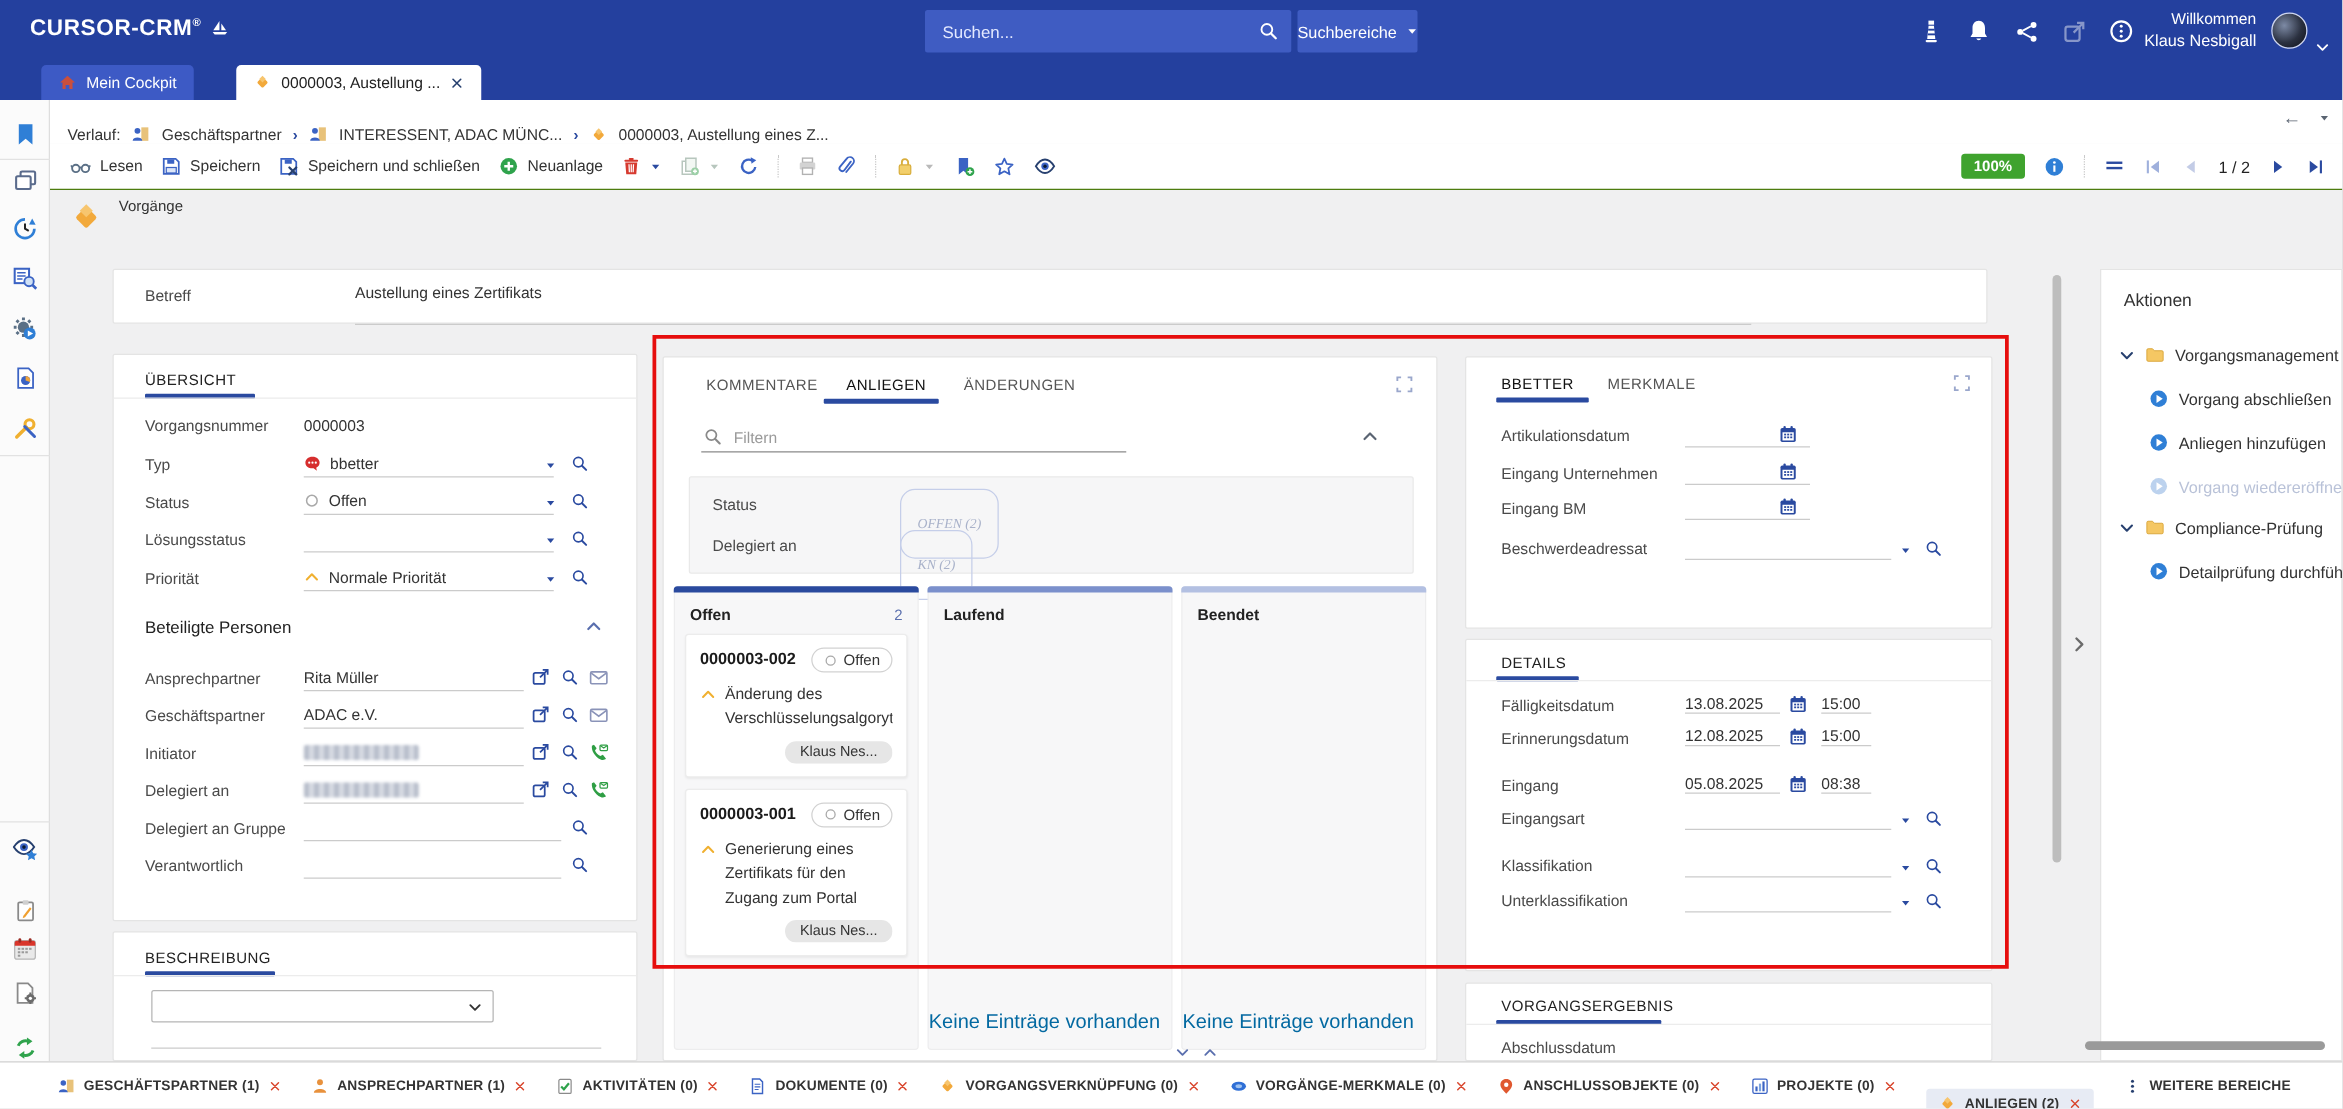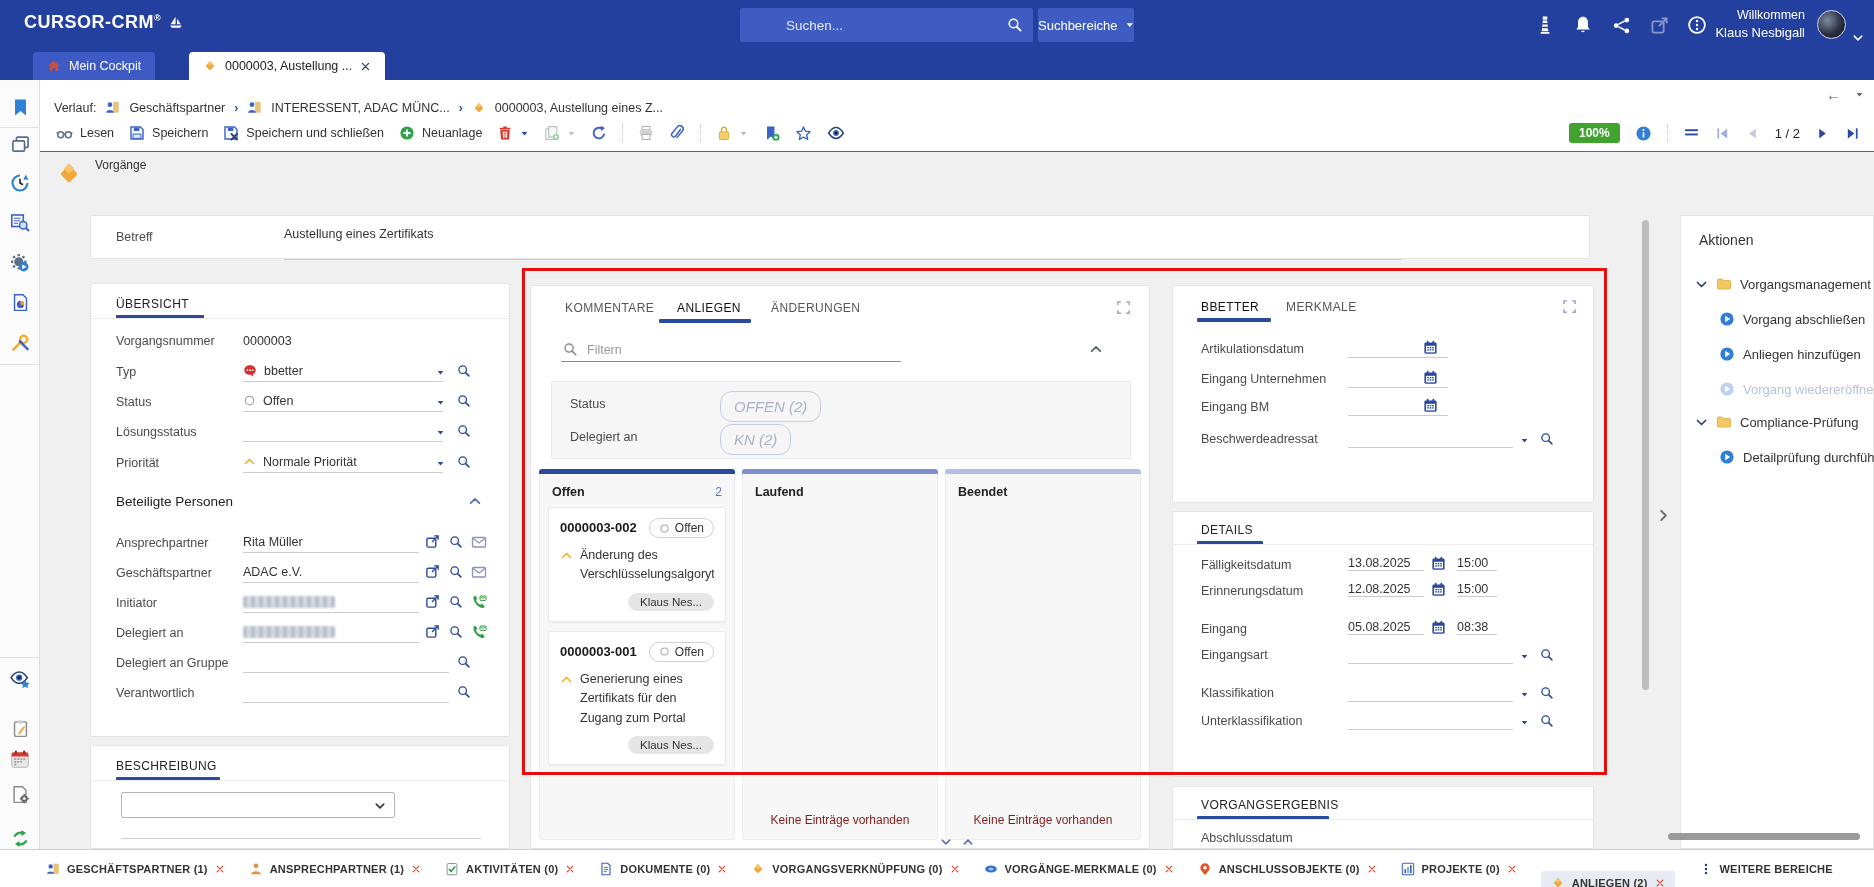--- a/index.html
+++ b/index.html
@@ -7,21 +7,21 @@
   .screen{position:relative;width:1874px;height:887px;background:#f0f0f1;overflow:hidden;
           font-family:"Liberation Sans","DejaVu Sans",sans-serif;color:#333;}
   .abs{position:absolute;}
   svg.ic{display:inline-block;vertical-align:middle;}
 
   
   .topnav{position:absolute;left:0;top:0;width:1874px;height:80px;background:#24409e;}
   .logo{position:absolute;left:24px;top:12px;color:#fff;font-size:18px;font-weight:bold;letter-spacing:.5px;}
   .logo sup{font-size:9px;}
   .gsearch{position:absolute;left:740px;top:8px;width:293px;height:34px;background:#3f5cc2;border-radius:2px;display:flex;align-items:center;}
-  .gsearch input{flex:1;background:transparent;border:none;outline:none;color:#fff;font-size:13.5px;padding:0 10px 0 14px;font-family:inherit;margin-left:32px;}
+  .gsearch input{flex:1;background:transparent;border:none;outline:none;color:#fff;font-size:13.5px;padding:0 10px 0 14px;font-family:inherit;}
   .gsearch input::placeholder{color:#e3e9ff;}
   .sareas{position:absolute;left:1038px;top:8px;width:96px;height:34px;background:#3f5cc2;border-radius:2px;color:#fff;font-size:13px;display:flex;align-items:center;justify-content:center;gap:7px;cursor:pointer;}
   .topico{position:absolute;top:13px;width:24px;height:24px;display:flex;align-items:center;justify-content:center;}
   .welcome{position:absolute;left:1700px;top:7px;width:105px;text-align:right;color:#fff;font-size:12.5px;line-height:17px;}
   .avatar{position:absolute;left:1817px;top:10px;width:29px;height:29px;border-radius:50%;background:radial-gradient(circle at 35% 35%,#7d8aa5 0%,#2b3140 55%,#0d0f16 100%);border:1px solid #cfd6ee;}
   
   .wtab{position:absolute;bottom:0;height:28px;display:flex;align-items:center;gap:8px;padding:0 14px;font-size:12.5px;border-radius:4px 4px 0 0;cursor:pointer;}
   .wtab.blue{left:33px;background:#3d5ac5;color:#fff;}
   .wtab.white{left:189px;background:#fff;color:#222;}
 
@@ -61,32 +61,32 @@
   .mag{color:#2a4aa0;}
   .caret{color:#2a4aa0;}
   .redacted{display:inline-block;width:92px;height:12px;border-radius:2px;
      background:repeating-linear-gradient(90deg,#b9bfcc 0 4px,#d6dae2 4px 8px);filter:blur(1.2px);}
   .rowflex{position:absolute;display:flex;align-items:center;}
 
   
   .mtab{font-size:12px;letter-spacing:.4px;color:#555;cursor:pointer;}
   .mtab.active{color:#111;}
   .filterbox{position:absolute;left:20px;top:95px;width:580px;height:78px;background:#f6f6f7;border:1px solid #e9e9e9;border-radius:2px;}
-  .chip{display:inline-block;border:1px solid #c5cee9;border-radius:12px;padding:6px 13px;color:#a9b2ca;font-size:15px;font-style:italic;}
+  .chip{display:inline-block;border:1px solid #c5cee9;border-radius:12px;padding:21px 13px;color:#a9b2ca;font-size:11px;font-style:italic;font-family:Liberation Serif, serif;}
   .kcol{position:absolute;top:183px;bottom:8px;width:196px;background:#f7f7f8;border:1px solid #ededee;border-radius:3px;}
   .kbar{height:5px;border-radius:3px 3px 0 0;margin:-1px -1px 0 -1px;}
   .khead{display:flex;justify-content:space-between;align-items:center;padding:11px 12px 8px 12px;}
   .ktitle{font-size:12.5px;font-weight:bold;color:#222;}
   .kcount{font-size:12px;color:#5a6fae;}
   .kcard{background:#fff;border:1px solid #ececec;border-radius:3px;box-shadow:0 1px 2px rgba(0,0,0,.06);margin:0 8px 9px 8px;padding:10px 11px;}
   .kid{font-size:13px;font-weight:bold;color:#1a1a1a;}
   .kchip{float:right;border:1px solid #d2d2d2;border-radius:12px;padding:2px 9px;font-size:12px;color:#333;display:flex;align-items:center;gap:5px;}
   .ktext{margin-top:10px;font-size:12.5px;color:#333;line-height:1.55;display:flex;gap:7px;overflow:hidden;}
   .kpill{float:right;background:#e6e6e6;border-radius:10px;padding:3px 12px;font-size:11.5px;color:#333;margin-top:8px;}
-  .kempty{position:absolute;bottom:12px;left:0;right:0;text-align:center;color:#7f1d1d;font-size:12px;}
+  .kempty{position:absolute;bottom:12px;left:0;right:0;text-align:left;color:#0369a1;font-size:16px;}
 
   
   .act-item{position:absolute;display:flex;align-items:center;gap:8px;font-size:13px;color:#333;cursor:pointer;white-space:nowrap;}
   .act-item.disabled{color:#b9c2d8;}
   .act-folder{position:absolute;display:flex;align-items:center;gap:8px;font-size:13px;color:#333;cursor:pointer;white-space:nowrap;}
 
   
   .redbox{position:absolute;left:522px;top:268px;width:1085px;height:507px;border:3px solid #e60d0d;z-index:60;pointer-events:none;}
 
   

